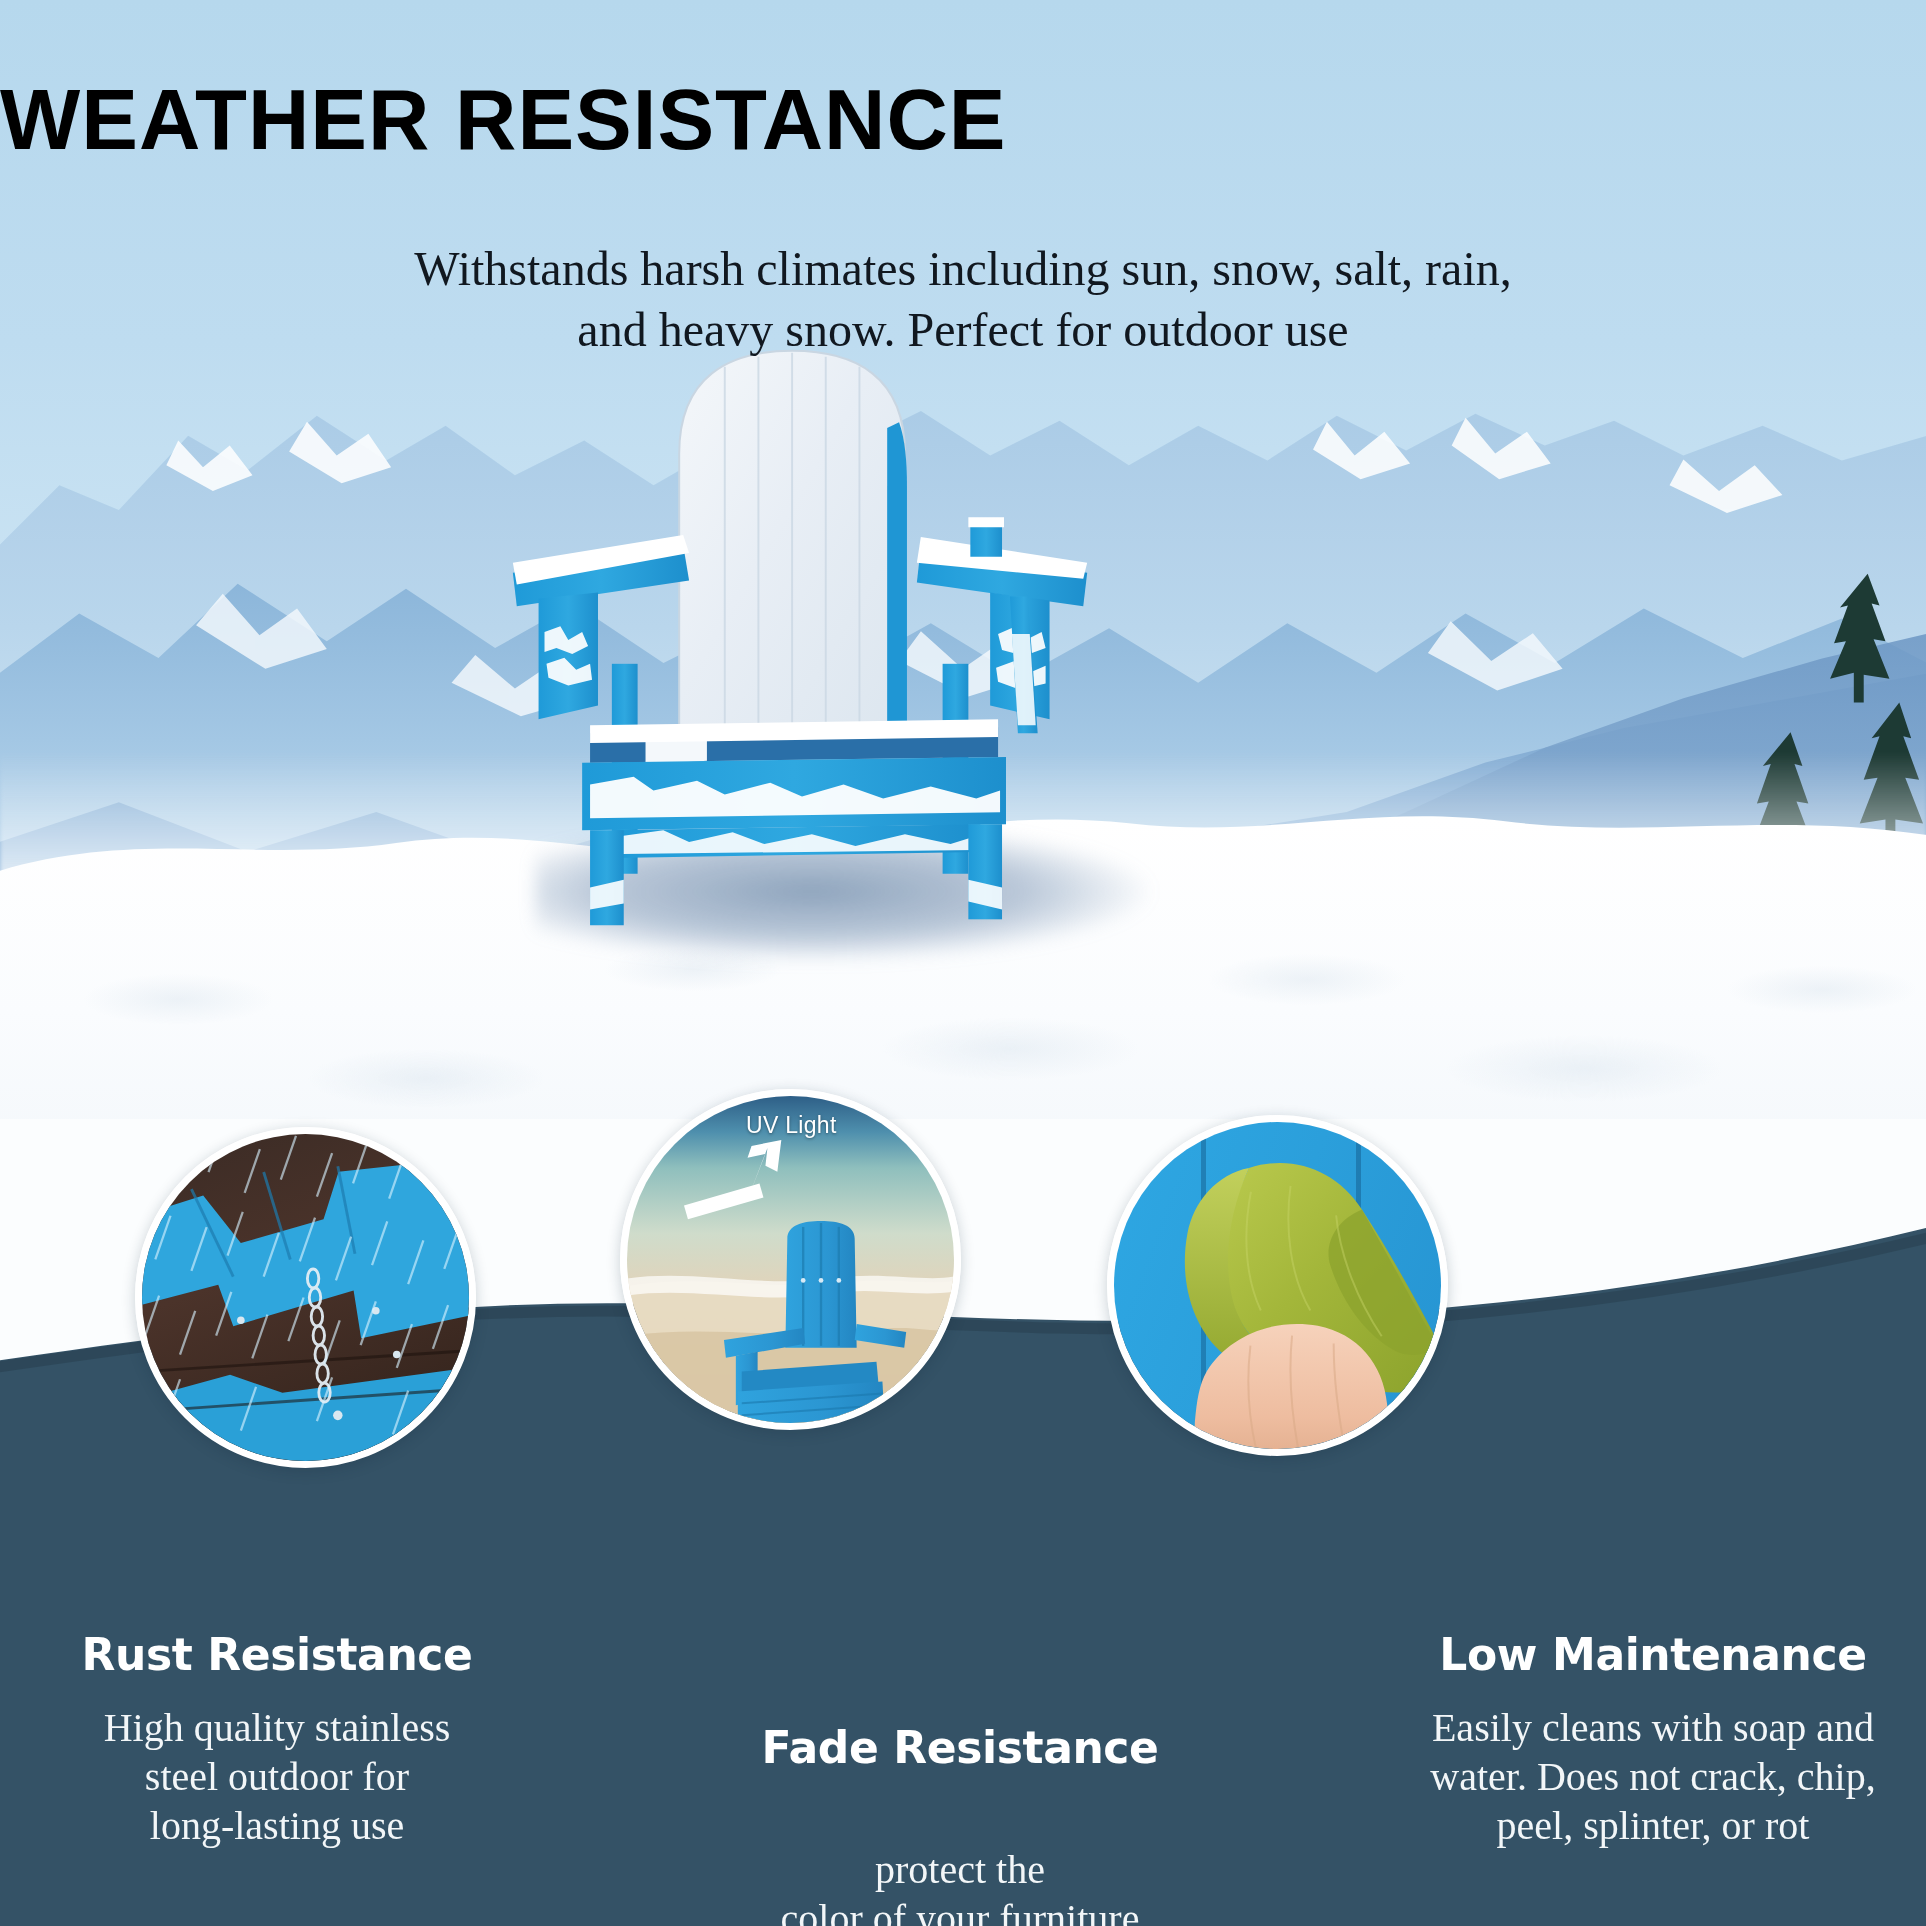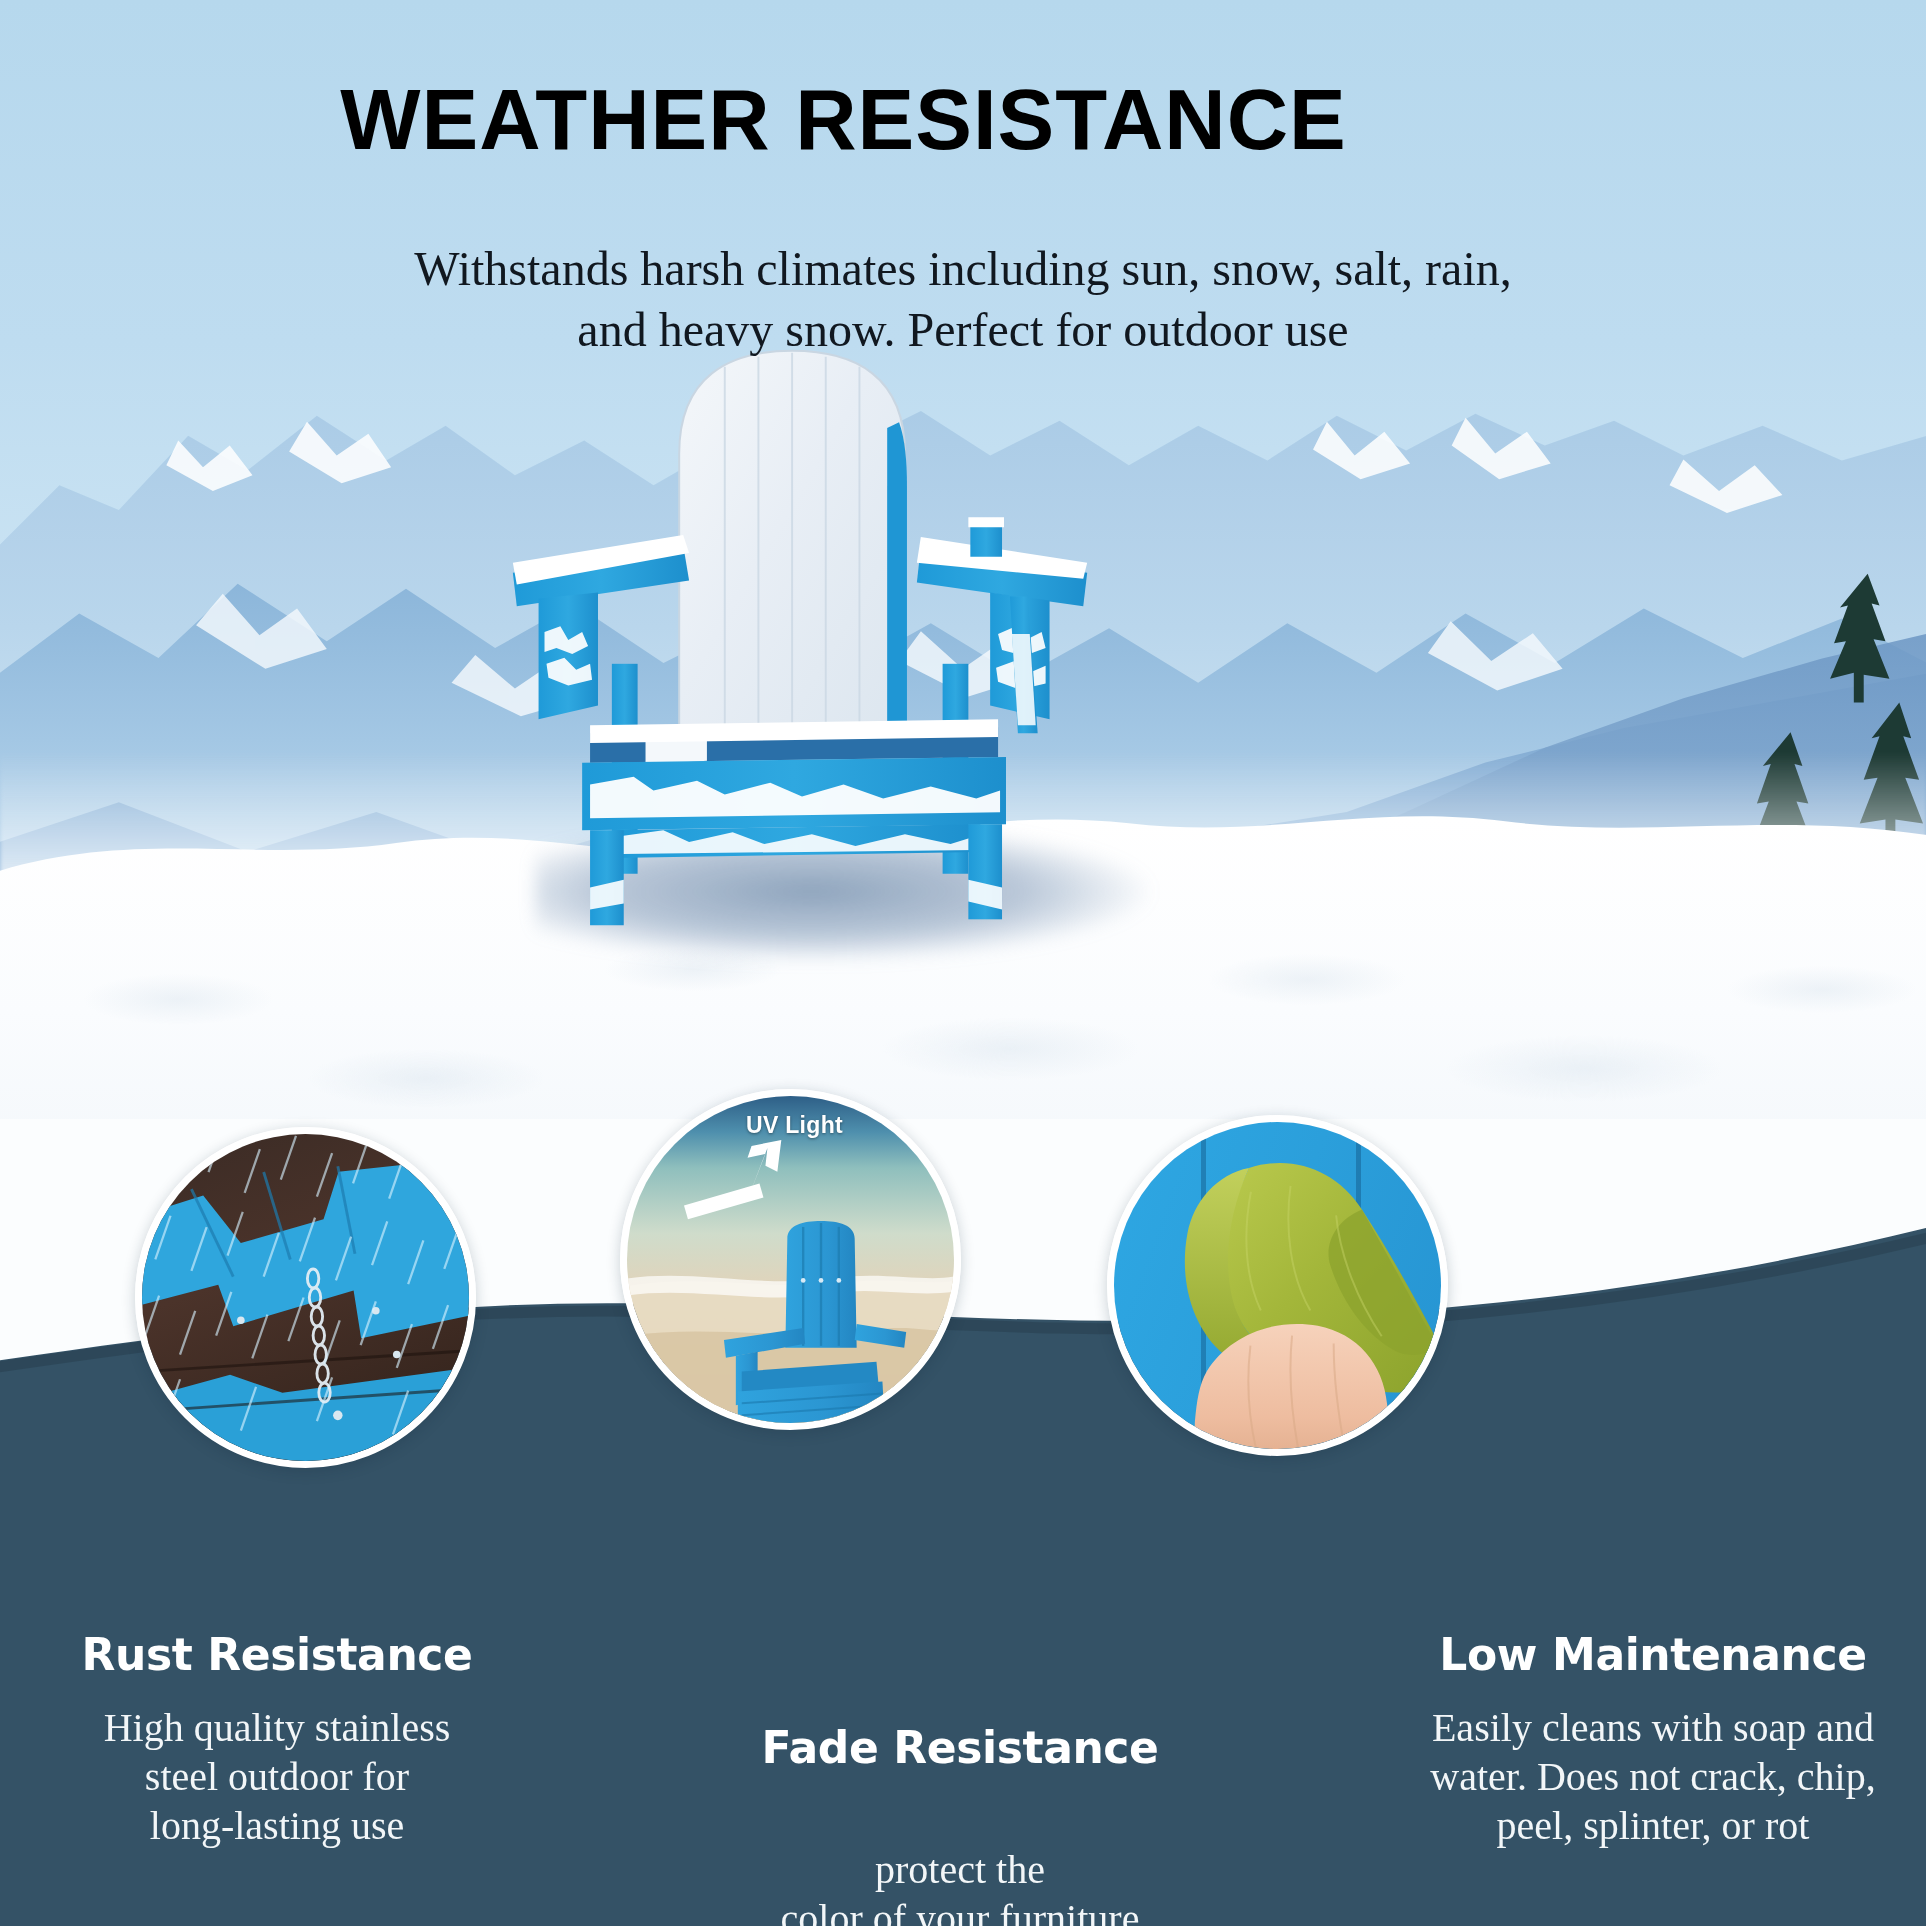--- a/index.html
+++ b/index.html
@@ -82,37 +82,36 @@
   }
   .rain { position:absolute; inset:0; opacity:.62; }
 
   
   .c2bg {
     background:linear-gradient(180deg,#2e5f87 0%, #4e8fad 11%, #8fbfbd 22%, #cfdccb 42%, #e0d4bb 58%, #d8c4a2 78%, #cbb38e 100%);
   }
   .c2-chair { position:absolute; left:91px; top:125px; width:208px; height:216px; }
   .uv-label {
     position:absolute; left:119px; top:16px;
-    color:#ffffff; font-size:23px; font-weight:700; letter-spacing:0.3px;
+    color:#ffffff; font-size:23px; font-weight:400; letter-spacing:0.3px;
     text-shadow:0 1px 3px rgba(0,0,0,.42);
     font-family:"Liberation Sans", sans-serif;
     white-space:nowrap;
   }
   .uv-arrow { position:absolute; left:55px; top:44px; width:149px; height:109px; }
 
   
   .c3bg { background:linear-gradient(110deg,#2ea7e3 0%, #2b9fdb 48%, #2694d2 100%); }
   .c3-seam { position:absolute; top:-10px; width:5px; height:376px; background:rgba(18,86,132,.45); }
   .cloth { position:absolute; left:18px; top:40px; width:327px; height:297px; }
   .hand  { position:absolute; left:75px; top:180px; width:218px; height:178px; }
 
   
   .title {
     position:absolute; left:0; top:77px; width:1687px;
-    text-align:center;
     font-family:"Liberation Sans", sans-serif;
     font-weight:700;
     font-size:85px;
     letter-spacing:1px;
     color:#000000;
     line-height:1;
   }
   .subtitle {
     position:absolute; left:270px; top:226px; width:1386px;
     text-align:center;

